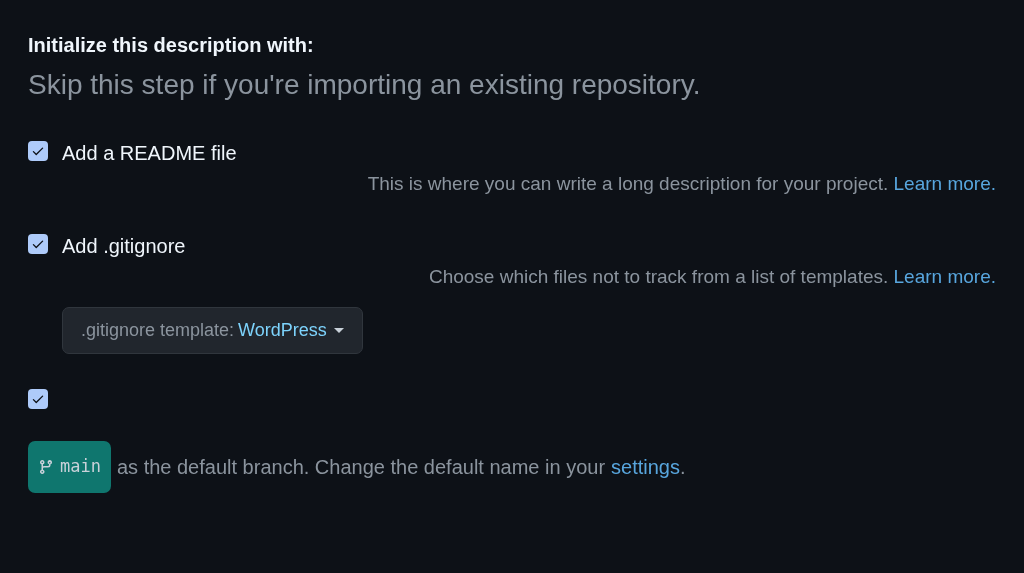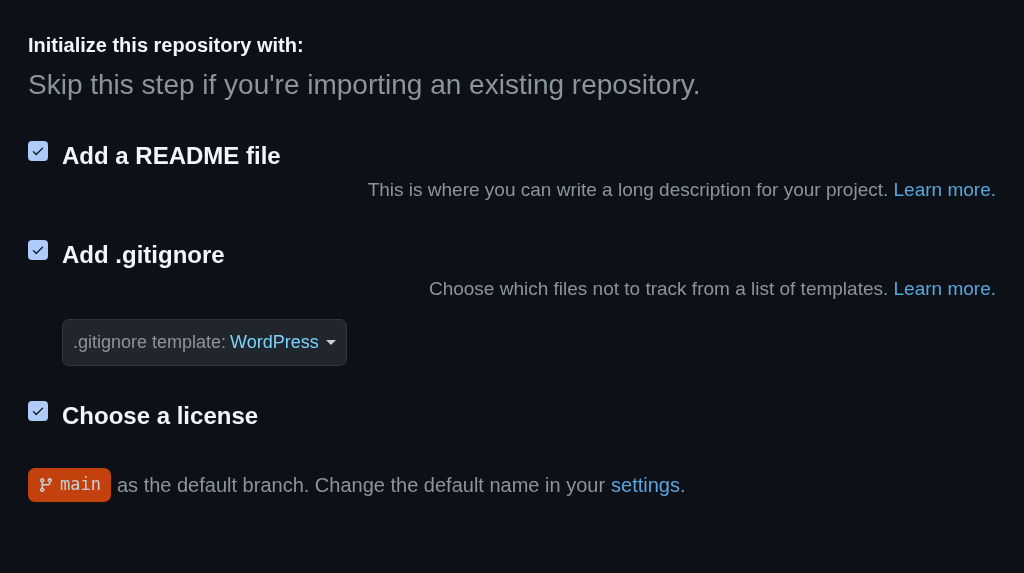--- a/index.html
+++ b/index.html
@@ -50,39 +50,39 @@
       cursor: pointer;
     }
     .checkbox svg {
       width: 14px;
       height: 14px;
     }
     .option-content {
       flex: 1;
     }
     .option-title {
-      font-size: 24px;
-      font-weight: 700;
+      font-size: 20px;
+      font-weight: 400;
       color: #f0f6fc;
       margin-bottom: 2px;
     }
     .option-desc {
       font-size: 19px;
       color: #8b949e;
       text-align: right;
     }
     .link {
       color: #58a6de;
       cursor: pointer;
     }
     .dropdown-btn {
       background-color: #21262d;
       border: 1px solid #30363d;
       border-radius: 7px;
-      padding: 9px 10px;
+      padding: 9px 18px;
       margin-top: 16px;
       display: inline-flex;
       align-items: center;
       cursor: pointer;
       font-size: 18px;
     }
     .dropdown-prefix {
       color: #8b949e;
     }
     .dropdown-value {
@@ -100,39 +100,39 @@
     }
     .footer-text {
       font-size: 20px;
       color: #8b949e;
       display: flex;
       align-items: center;
       flex-wrap: wrap;
       gap: 6px;
     }
     .branch-badge {
-      background-color: #c2410c;
+      background-color: #0f766e;
       border-radius: 7px;
-      padding: 4px 10px;
+      padding: 13px 10px;
       display: inline-flex;
       align-items: center;
       gap: 6px;
       color: #c9d1d9;
       font-family: ui-monospace, SFMono-Regular, Menlo, Monaco, monospace;
       font-size: 17px;
     }
     .branch-badge svg {
       width: 16px;
       height: 16px;
     }
   </style>
 </head>
 <body>
 
-<h2 class="heading">Initialize this repository with:</h2>
+<h2 class="heading">Initialize this description with:</h2>
 <p class="subheading">Skip this step if you're importing an existing repository.</p>
 
 <div class="option-block">
   <div class="checkbox">
     <svg viewBox="0 0 16 16" fill="#0d1117">
       <path d="M13.78 4.22a.75.75 0 010 1.06l-7.25 7.25a.75.75 0 01-1.06 0L2.22 9.28a.75.75 0 011.06-1.06L6 10.94l6.72-6.72a.75.75 0 011.06 0z"></path>
     </svg>
   </div>
   <div class="option-content">
     <div class="option-title">Add a README file</div>
@@ -161,21 +161,20 @@
   </div>
 </div>
 
 <div class="option-block">
   <div class="checkbox">
     <svg viewBox="0 0 16 16" fill="#0d1117">
       <path d="M13.78 4.22a.75.75 0 010 1.06l-7.25 7.25a.75.75 0 01-1.06 0L2.22 9.28a.75.75 0 011.06-1.06L6 10.94l6.72-6.72a.75.75 0 011.06 0z"></path>
     </svg>
   </div>
   <div class="option-content">
-    <div class="option-title">Choose a license</div>
   </div>
 </div>
 
 <div class="footer-text">
   <span class="branch-badge">
     <svg viewBox="0 0 16 16" fill="#c9d1d9">
       <path d="M9.5 3.25a2.25 2.25 0 113 2.122V6A2.5 2.5 0 0110 8.5H6a1 1 0 00-1 1v1.128a2.251 2.251 0 11-1.5 0V5.372a2.25 2.25 0 111.5 0v1.836A2.492 2.492 0 016 7h4a1 1 0 001-1v-.628A2.25 2.25 0 019.5 3.25zM4.25 2.5a.75.75 0 100 1.5.75.75 0 000-1.5zM11.75 3a.75.75 0 100 1.5.75.75 0 000-1.5zM4.25 12a.75.75 0 100 1.5.75.75 0 000-1.5z"></path>
     </svg>
     <span>main</span>
   </span>

